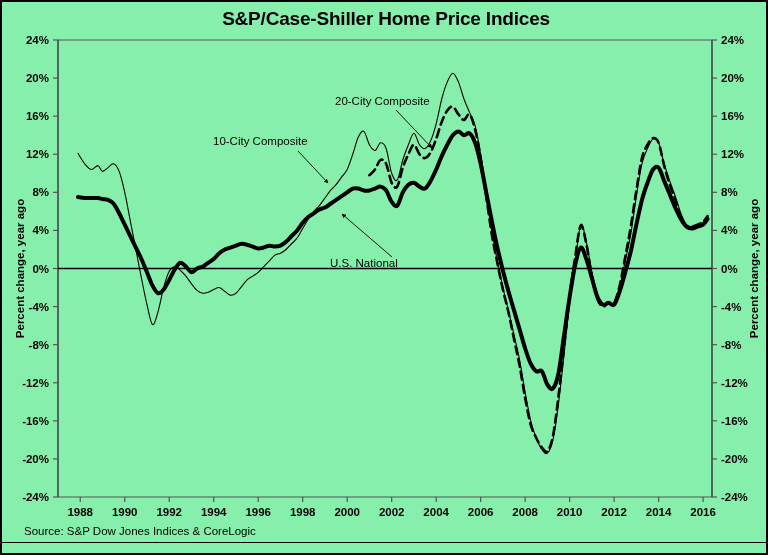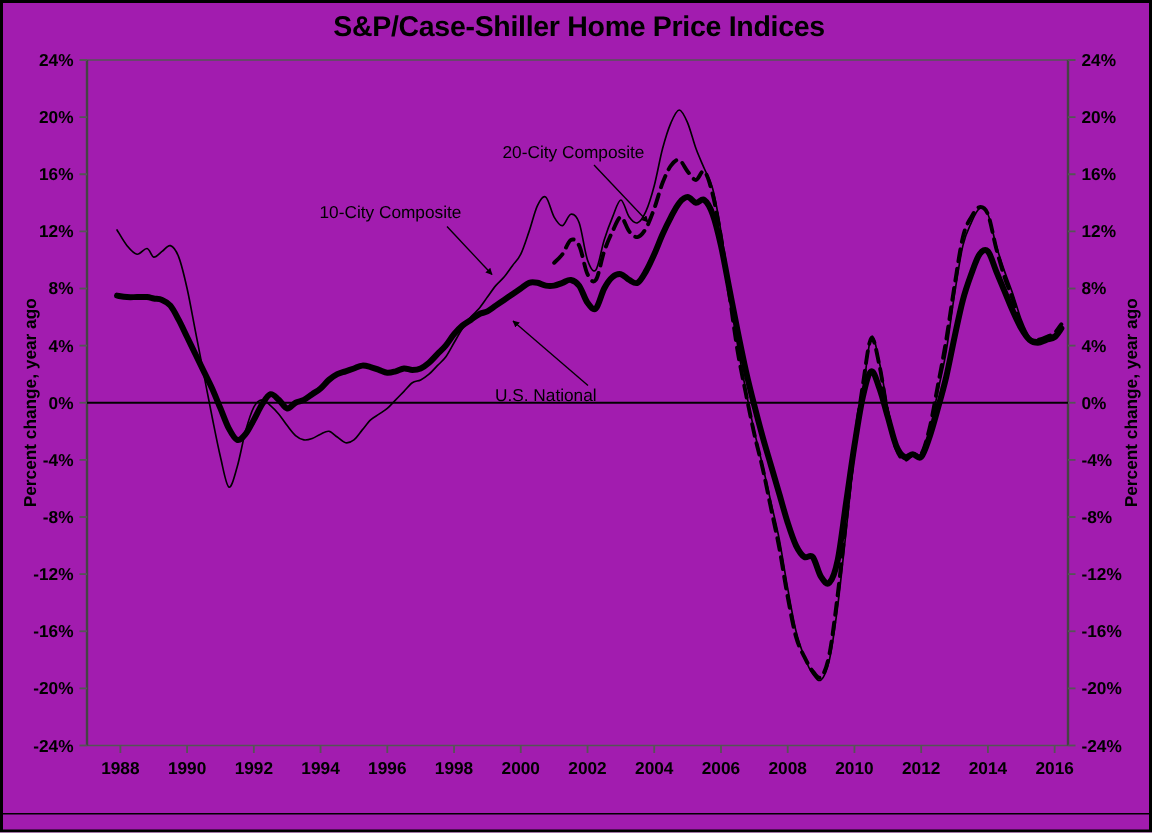--- a/index.html
+++ b/index.html
@@ -7,21 +7,21 @@
     padding: 0;
     background: #ffffff;
   }
   body {
     font-family: "Liberation Sans", sans-serif;
   }
   #page {
     position: relative;
     width: 768px;
     height: 555px;
-    background: #a21caf;
+    background: #86efac;
     box-sizing: border-box;
     border: 2px solid #000000;
     overflow: hidden;
   }
   #chart-title {
     position: absolute;
     top: 6px;
     left: 0;
     width: 768px;
     text-align: center;
@@ -195,14 +195,15 @@
           <path d="M 390,255 L 340,212" fill="none" stroke="#000" stroke-width="0.9" marker-end="url(#arrow)"></path>
         </g>
       </g>
     <g id="axis-titles">
         <text x="0" y="0" class="axis-title" transform="translate(22,266.5) rotate(-90)" text-anchor="middle">Percent change, year ago</text>
         <text x="0" y="0" class="axis-title" transform="translate(756,266.5) rotate(-90)" text-anchor="middle">Percent change, year ago</text>
       </g>
   </svg>
 
   <div id="source-rule"></div>
+  <div id="source-note">Source: S&amp;P Dow Jones Indices &amp; CoreLogic</div>
 
 </div>
 
 </body></html>

